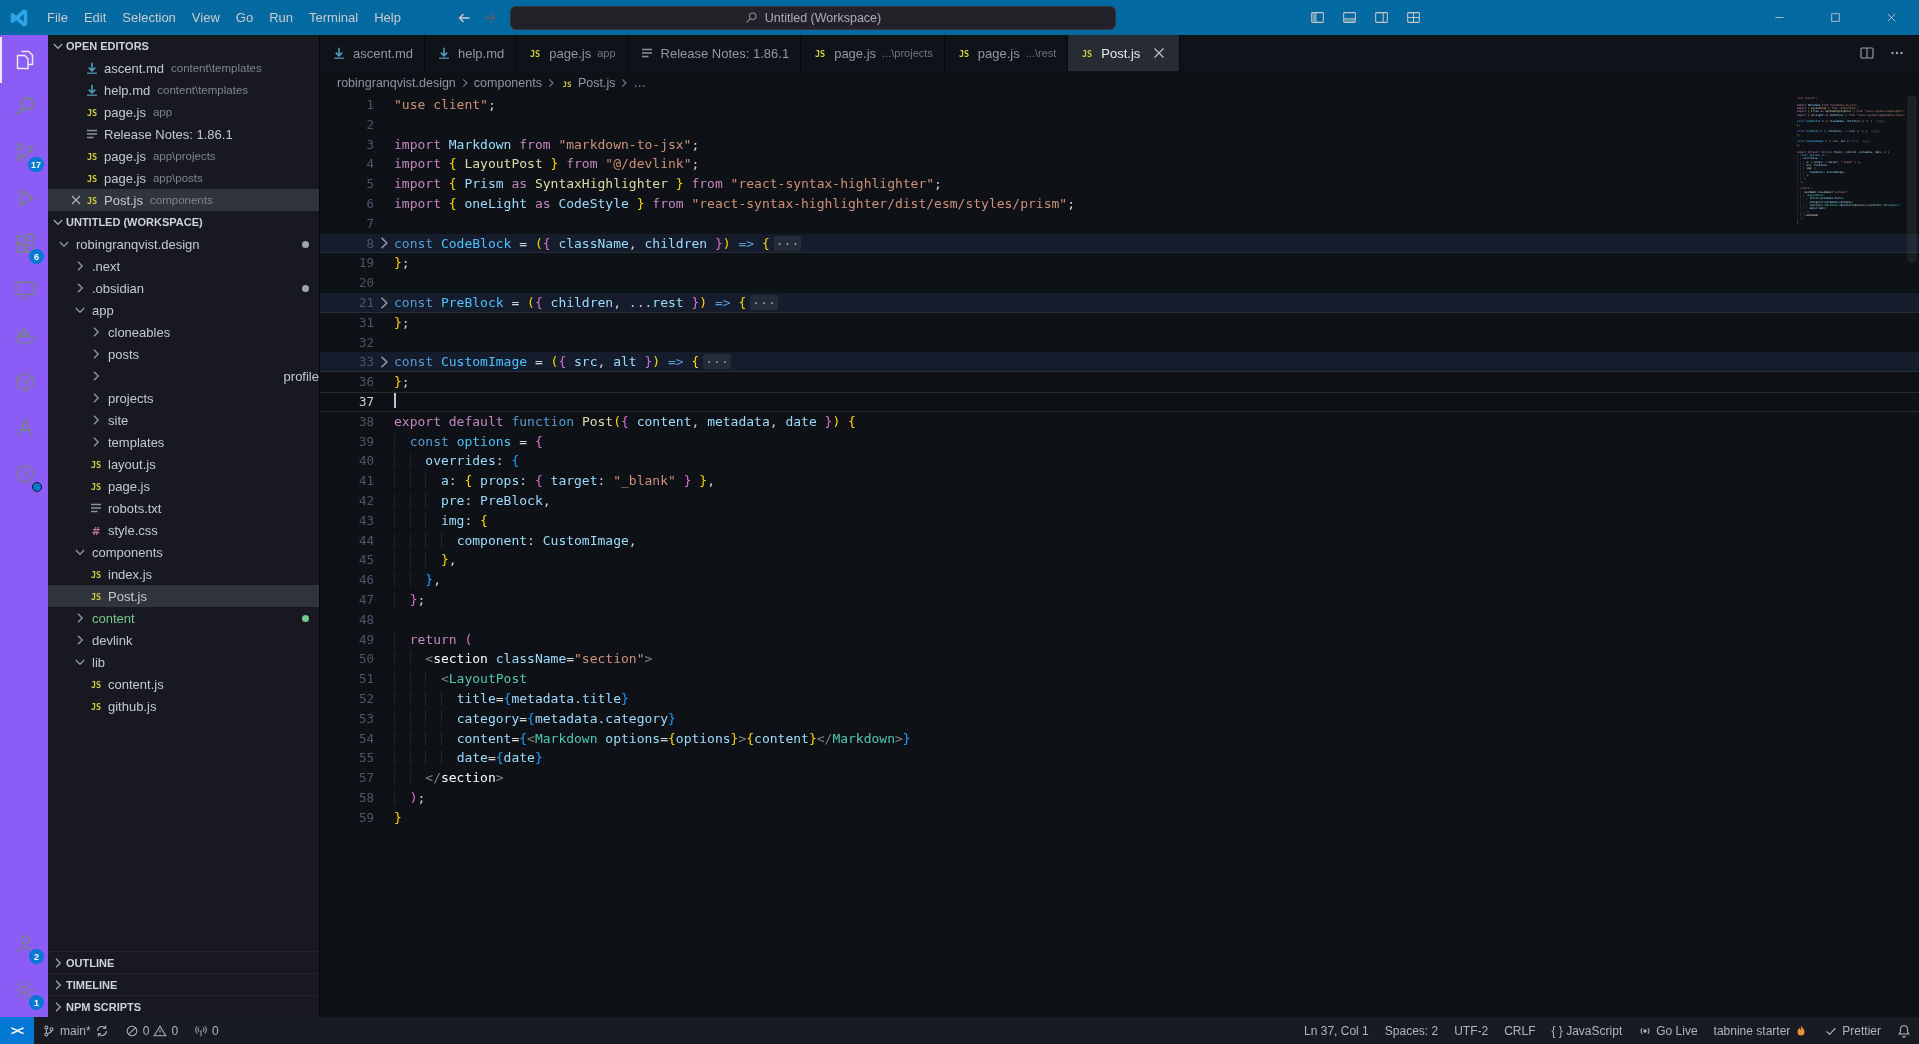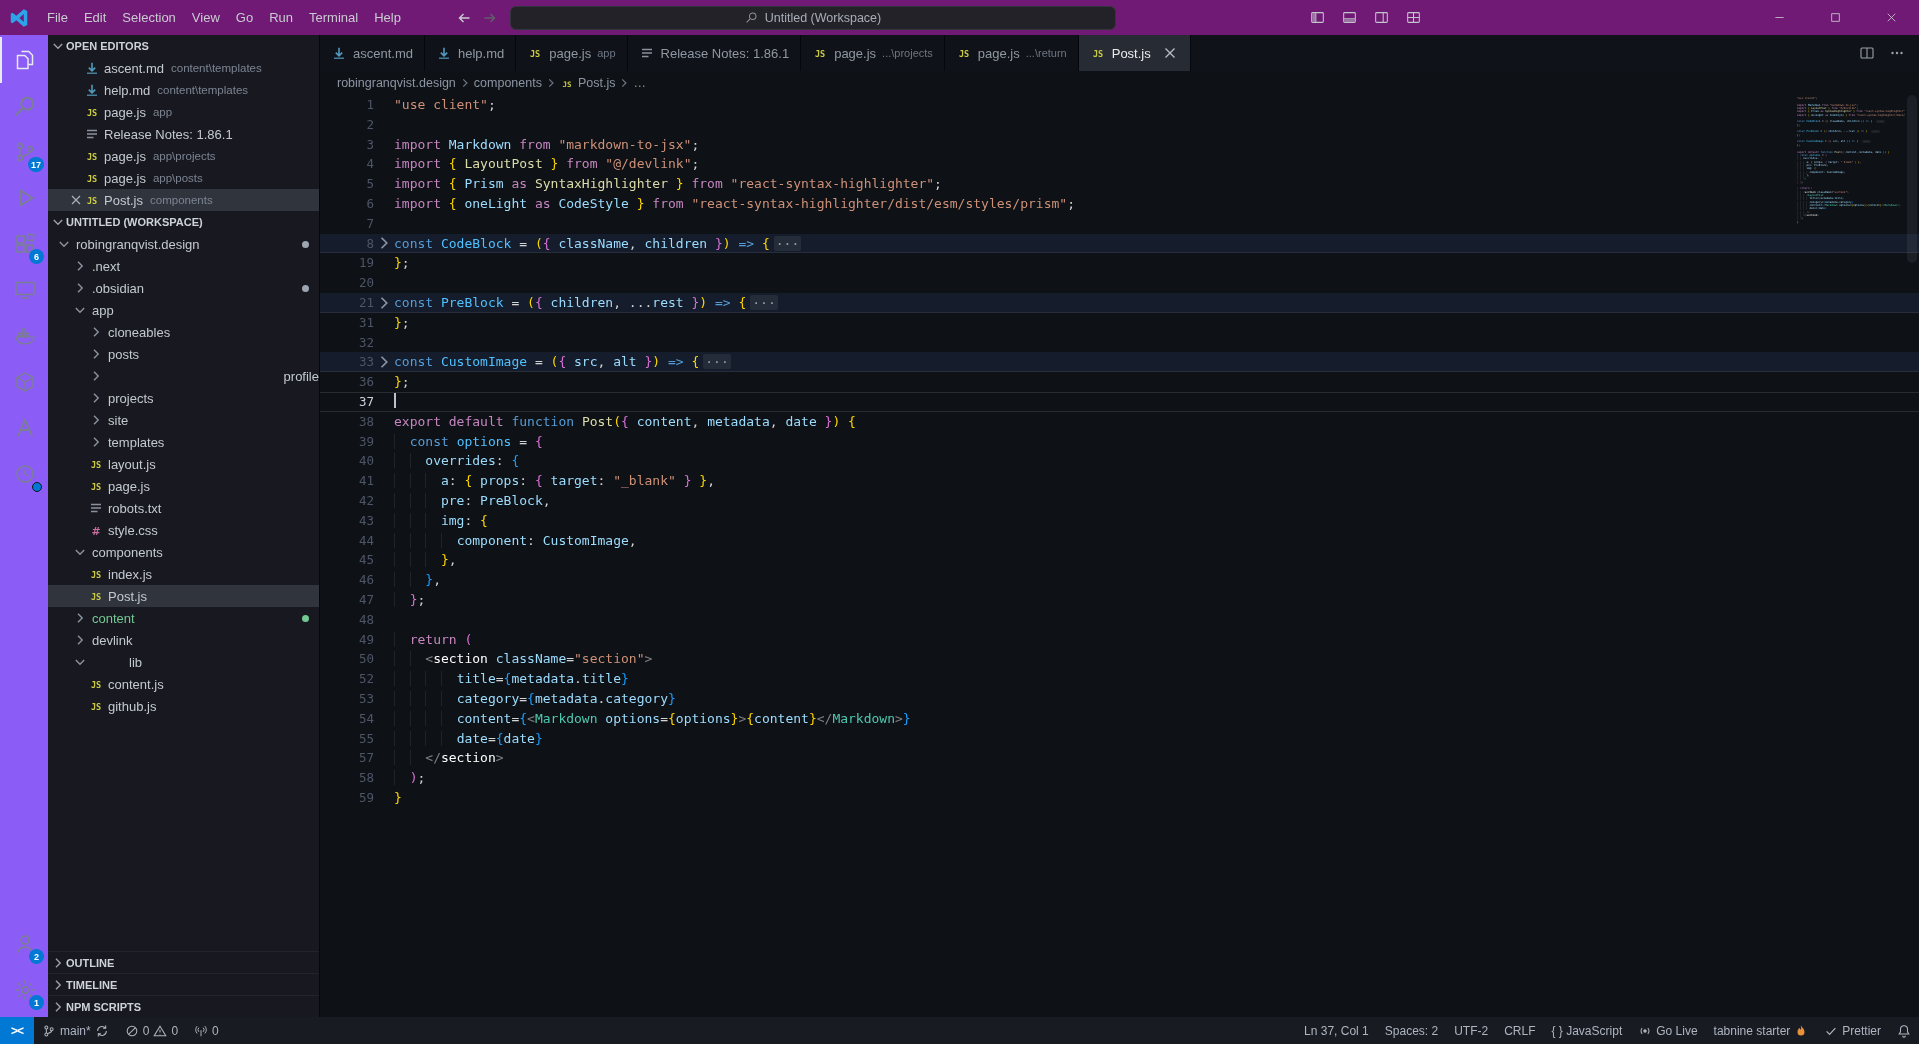--- a/index.html
+++ b/index.html
@@ -2,21 +2,21 @@
 <html><head>
 <meta charset="utf-8">
 <style>
   *{box-sizing:border-box;margin:0;padding:0;user-select:none}
   html,body{width:1919px;height:1044px;overflow:hidden;background:#0e1116;font-family:"Liberation Sans",sans-serif}
   #app{width:1919px;height:1044px;display:flex;flex-direction:column;background:#0e1116}
   .ic{display:inline-flex;align-items:center;justify-content:center;width:16px;height:16px;flex-shrink:0}
   .ic svg{width:100%;height:100%;display:block}
 
   
-  #titlebar{height:35px;flex-shrink:0;background:#701a75;display:flex;align-items:center;color:#c9cbd1;font-size:13px;position:relative}
+  #titlebar{height:35px;flex-shrink:0;background:#0369a1;display:flex;align-items:center;color:#c9cbd1;font-size:13px;position:relative}
   .tb-left{display:flex;align-items:center;padding-left:8px;gap:1px;z-index:2}
   .logo-ic{width:22px;height:22px;margin-right:8px}
   .menu-item{padding:3px 8px;border-radius:5px;white-space:nowrap}
   .tb-center{position:absolute;left:452px;width:664px;top:0;height:35px;display:flex;align-items:center;gap:8px}
   .nav-arrow{width:24px;height:24px;display:flex;align-items:center;justify-content:center;color:#c9cbd1}
   .nav-arrow.dim{color:#5d6069}
   .searchbox{flex:1;height:24px;background:#222228;border:1px solid #35353e;border-radius:6px;display:flex;align-items:center;justify-content:center;gap:7px;color:#a9aeb8;font-size:12.5px}
   .searchbox .ic{width:13px;height:13px;color:#8b909b}
   .tb-layout{position:absolute;right:492px;top:0;height:35px;display:flex;align-items:center;gap:4px;color:#c3c6cc}
   .tb-layout .lay-btn{width:28px;height:26px;display:flex;align-items:center;justify-content:center;border-radius:5px}
@@ -566,21 +566,21 @@
             <span class="git-dot" style="background: rgb(115, 201, 145);"></span>
           </div>
           <div class="row" style="padding-left: 24px;">
             <span class="ic tree-chev">
               <svg viewBox="0 0 16 16" fill="none" stroke="currentColor" stroke-width="1.4">
                 <path d="M6 3.8 10.2 8 6 12.2"></path>
               </svg>
             </span>
             <span class="label">devlink</span>
           </div>
-          <div class="row" style="padding-left: 24px; gap: 37px;">
+          <div class="row" style="padding-left: 24px;">
             <span class="ic tree-chev">
               <svg viewBox="0 0 16 16" fill="none" stroke="currentColor" stroke-width="1.4">
                 <path d="M3.8 6 8 10.2 12.2 6"></path>
               </svg>
             </span>
             <span class="label">lib</span>
           </div>
           <div class="row" style="padding-left: 40px;">
             <span class="ic">
               <svg viewBox="0 0 16 16">
@@ -673,21 +673,21 @@
             <span class="label">page.js</span>
             <span class="desc">...\projects</span>
           </div>
           <div class="tab">
             <span class="ic">
               <svg viewBox="0 0 16 16">
                 <text x="8" y="12" font-size="8.5" font-weight="bold" text-anchor="middle" fill="#cbcb41" font-family="DejaVu Sans Mono, monospace">JS</text>
               </svg>
             </span>
             <span class="label">page.js</span>
-            <span class="desc">...\return</span>
+            <span class="desc">...\rest</span>
           </div>
           <div class="tab active">
             <span class="ic">
               <svg viewBox="0 0 16 16">
                 <text x="8" y="12" font-size="8.5" font-weight="bold" text-anchor="middle" fill="#cbcb41" font-family="DejaVu Sans Mono, monospace">JS</text>
               </svg>
             </span>
             <span class="label">Post.js</span>
             <span class="tab-close">
               <svg viewBox="0 0 16 16" stroke="currentColor" stroke-width="1.2">
@@ -896,20 +896,25 @@
             </div>
             <div class="code-row">
               <div class="gutter-num">49</div>
               <div class="fold-col"></div>
               <div class="line-content"><span class="guide">  </span><span class="tk-kw">return</span><span class="tk-fg"> </span><span class="tk-b2">(</span></div>
             </div>
             <div class="code-row">
               <div class="gutter-num">50</div>
               <div class="fold-col"></div>
               <div class="line-content"><span class="guide">  </span><span class="guide">  </span><span class="tk-pt">&lt;</span><span class="tk-tag">section</span><span class="tk-fg"> </span><span class="tk-v">className</span><span class="tk-fg">=</span><span class="tk-str">"section"</span><span class="tk-pt">&gt;</span></div>
+            </div>
+            <div class="code-row">
+              <div class="gutter-num">51</div>
+              <div class="fold-col"></div>
+              <div class="line-content"><span class="guide">  </span><span class="guide">  </span><span class="guide">  </span><span class="tk-pt">&lt;</span><span class="tk-cmp">LayoutPost</span></div>
             </div>
             <div class="code-row">
               <div class="gutter-num">52</div>
               <div class="fold-col"></div>
               <div class="line-content"><span class="guide">  </span><span class="guide">  </span><span class="guide">  </span><span class="guide">  </span><span class="tk-v">title</span><span class="tk-fg">=</span><span class="tk-b3">{</span><span class="tk-v">metadata</span><span class="tk-fg">.</span><span class="tk-v">title</span><span class="tk-b3">}</span></div>
             </div>
             <div class="code-row">
               <div class="gutter-num">53</div>
               <div class="fold-col"></div>
               <div class="line-content"><span class="guide">  </span><span class="guide">  </span><span class="guide">  </span><span class="guide">  </span><span class="tk-v">category</span><span class="tk-fg">=</span><span class="tk-b3">{</span><span class="tk-v">metadata</span><span class="tk-fg">.</span><span class="tk-v">category</span><span class="tk-b3">}</span></div>

